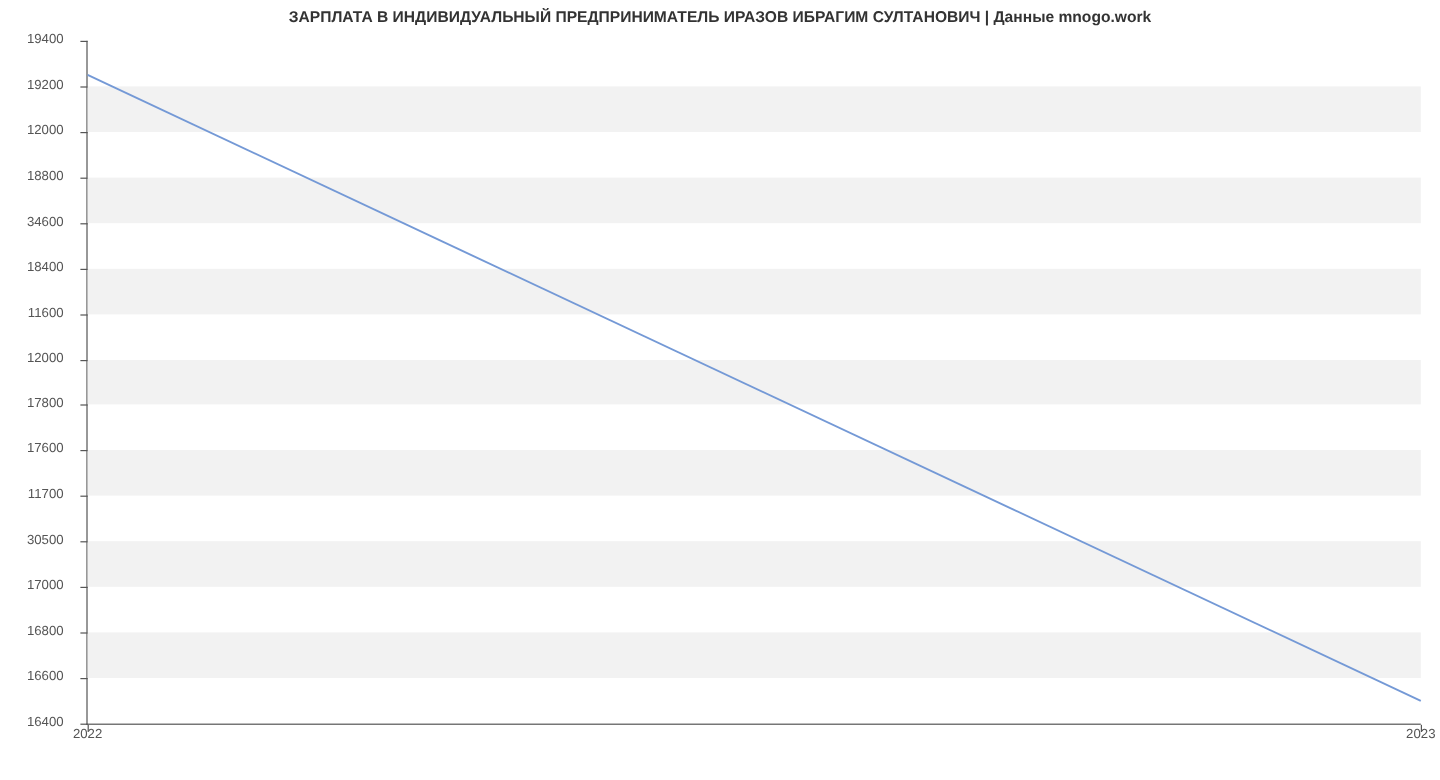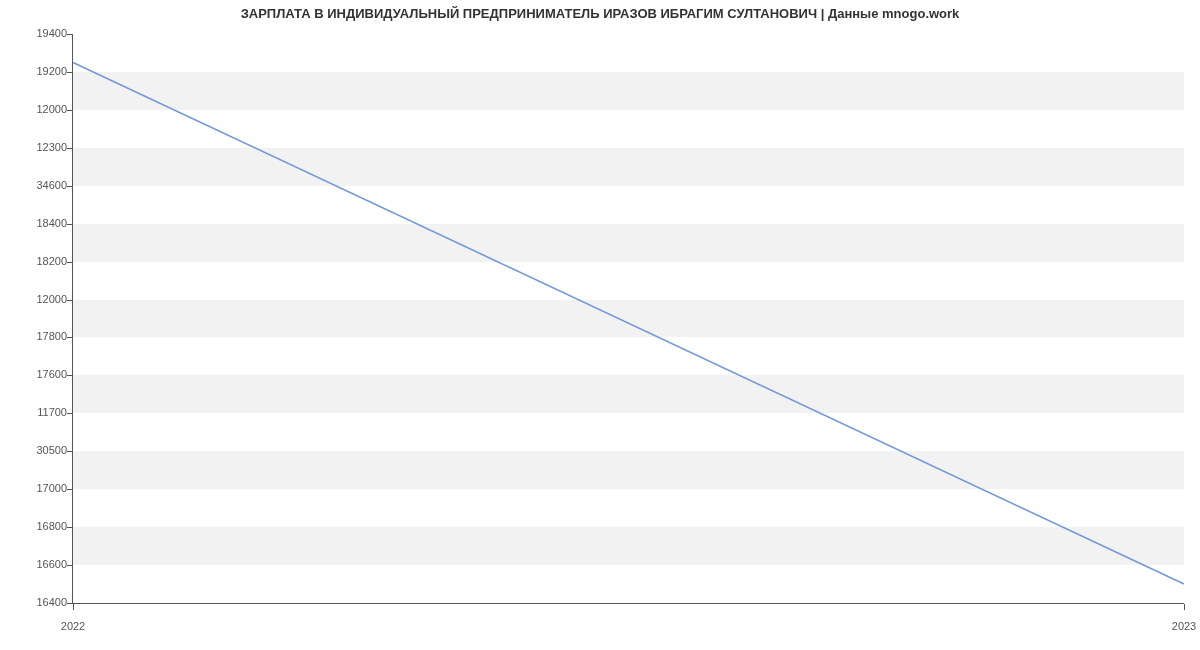--- a/index.html
+++ b/index.html
@@ -52,42 +52,42 @@
     position: absolute;
     left: -6px;
     top: 0;
     width: 6px;
     height: 1px;
     background: #555;
   }
   .y-tick .tick-label {
     position: absolute;
     right: 100%;
-    margin-right: 6px;
+    margin-right: 20px;
     top: -7px;
     font-size: 11px;
     color: #555;
     white-space: nowrap;
   }
   .x-tick {
     position: absolute;
     bottom: -1px;
     height: 0;
   }
   .x-tick .tick-mark {
     position: absolute;
     left: 0;
     top: 0;
     width: 1px;
     height: 6px;
     background: #555;
   }
   .x-tick .tick-label {
     position: absolute;
-    top: 16px;
+    top: 2px;
     left: 0;
     transform: translateX(-50%);
     font-size: 11px;
     color: #555;
     white-space: nowrap;
   }
   svg.line-layer {
     position: absolute;
     left: 0;
     top: 0;
@@ -148,33 +148,33 @@
       <div class="y-tick" style="top: 303.467px;">
         <div class="tick-mark"></div>
         <div class="tick-label">17800</div>
       </div>
       <div class="y-tick" style="top: 265.533px;">
         <div class="tick-mark"></div>
         <div class="tick-label">12000</div>
       </div>
       <div class="y-tick" style="top: 227.6px;">
         <div class="tick-mark"></div>
-        <div class="tick-label">18200</div>
+        <div class="tick-label">11600</div>
       </div>
       <div class="y-tick" style="top: 189.667px;">
         <div class="tick-mark"></div>
         <div class="tick-label">18400</div>
       </div>
       <div class="y-tick" style="top: 151.733px;">
         <div class="tick-mark"></div>
         <div class="tick-label">34600</div>
       </div>
       <div class="y-tick" style="top: 113.8px;">
         <div class="tick-mark"></div>
-        <div class="tick-label">12300</div>
+        <div class="tick-label">18800</div>
       </div>
       <div class="y-tick" style="top: 75.8667px;">
         <div class="tick-mark"></div>
         <div class="tick-label">12000</div>
       </div>
       <div class="y-tick" style="top: 37.9333px;">
         <div class="tick-mark"></div>
         <div class="tick-label">19200</div>
       </div>
       <div class="y-tick" style="top: 0px;">

